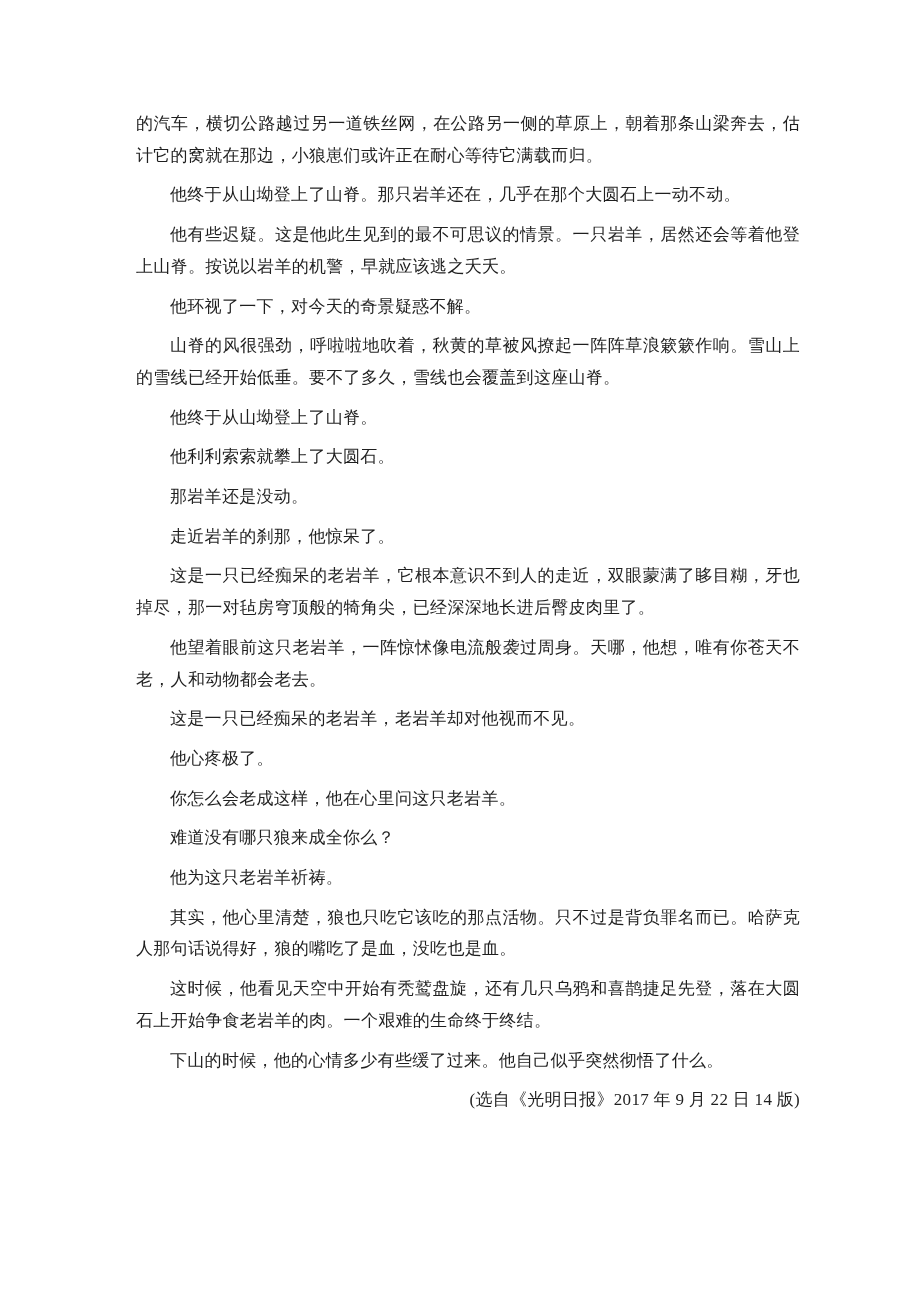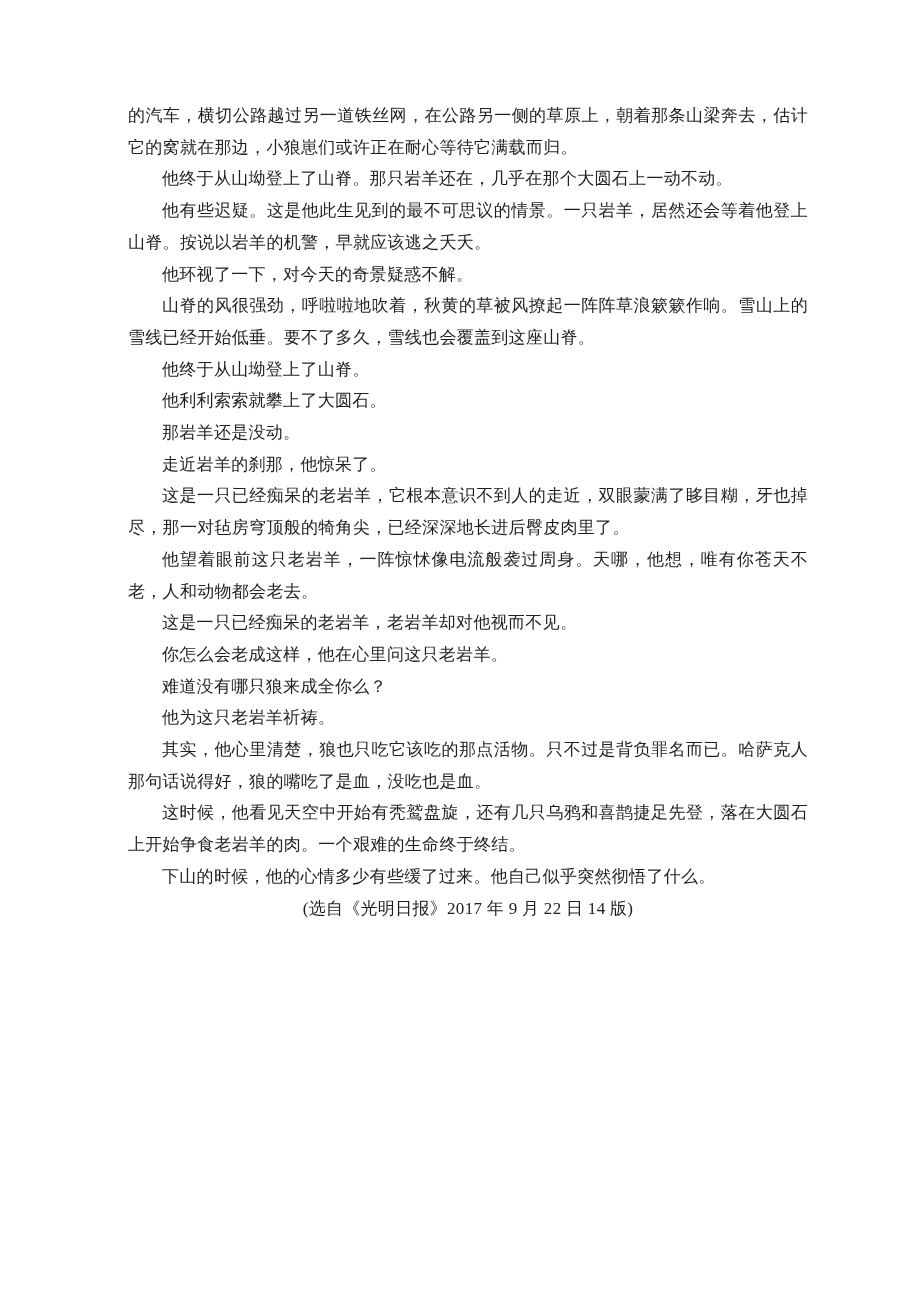--- a/index.html
+++ b/index.html
@@ -14,54 +14,55 @@
       font-family: "Liberation Serif", "DejaVu Serif", serif;
     }
     .page {
       box-sizing: border-box;
       width: 920px;
       height: 1302px;
       padding: 100px 112px 0 128px;
       background: #ffffff;
     }
     .passage p {
-      margin: 0;
+      margin: 8px;
       padding: 0;
       font-size: 17px;
       line-height: 31.7px;
       color: #1f1f1f;
       text-align: justify;
       letter-spacing: 0.3px;
       word-break: break-all;
     }
     .passage p.indent {
       text-indent: 2em;
     }
     .passage p.citation {
-      text-align: center;
+      text-align: right;
       text-indent: 0;
     }
   </style>
 </head>
 <body>
 
 <div class="page">
   <div class="passage">
     <p>的汽车，横切公路越过另一道铁丝网，在公路另一侧的草原上，朝着那条山梁奔去，估计它的窝就在那边，小狼崽们或许正在耐心等待它满载而归。</p>
     <p class="indent">他终于从山坳登上了山脊。那只岩羊还在，几乎在那个大圆石上一动不动。</p>
     <p class="indent">他有些迟疑。这是他此生见到的最不可思议的情景。一只岩羊，居然还会等着他登上山脊。按说以岩羊的机警，早就应该逃之夭夭。</p>
     <p class="indent">他环视了一下，对今天的奇景疑惑不解。</p>
     <p class="indent">山脊的风很强劲，呼啦啦地吹着，秋黄的草被风撩起一阵阵草浪簌簌作响。雪山上的雪线已经开始低垂。要不了多久，雪线也会覆盖到这座山脊。</p>
     <p class="indent">他终于从山坳登上了山脊。</p>
     <p class="indent">他利利索索就攀上了大圆石。</p>
     <p class="indent">那岩羊还是没动。</p>
     <p class="indent">走近岩羊的刹那，他惊呆了。</p>
     <p class="indent">这是一只已经痴呆的老岩羊，它根本意识不到人的走近，双眼蒙满了眵目糊，牙也掉尽，那一对毡房穹顶般的犄角尖，已经深深地长进后臀皮肉里了。</p>
     <p class="indent">他望着眼前这只老岩羊，一阵惊怵像电流般袭过周身。天哪，他想，唯有你苍天不老，人和动物都会老去。</p>
     <p class="indent">这是一只已经痴呆的老岩羊，老岩羊却对他视而不见。</p>
+    <p class="indent">他心疼极了。</p>
     <p class="indent">你怎么会老成这样，他在心里问这只老岩羊。</p>
     <p class="indent">难道没有哪只狼来成全你么？</p>
     <p class="indent">他为这只老岩羊祈祷。</p>
     <p class="indent">其实，他心里清楚，狼也只吃它该吃的那点活物。只不过是背负罪名而已。哈萨克人那句话说得好，狼的嘴吃了是血，没吃也是血。</p>
     <p class="indent">这时候，他看见天空中开始有秃鹫盘旋，还有几只乌鸦和喜鹊捷足先登，落在大圆石上开始争食老岩羊的肉。一个艰难的生命终于终结。</p>
     <p class="indent">下山的时候，他的心情多少有些缓了过来。他自己似乎突然彻悟了什么。</p>
     <p class="citation">(选自《光明日报》2017 年 9 月 22 日 14 版)</p>
   </div>
 </div>
 

